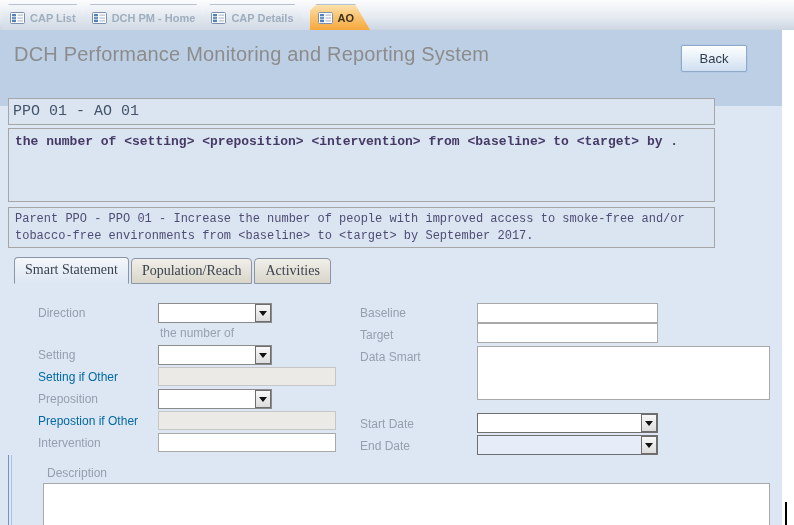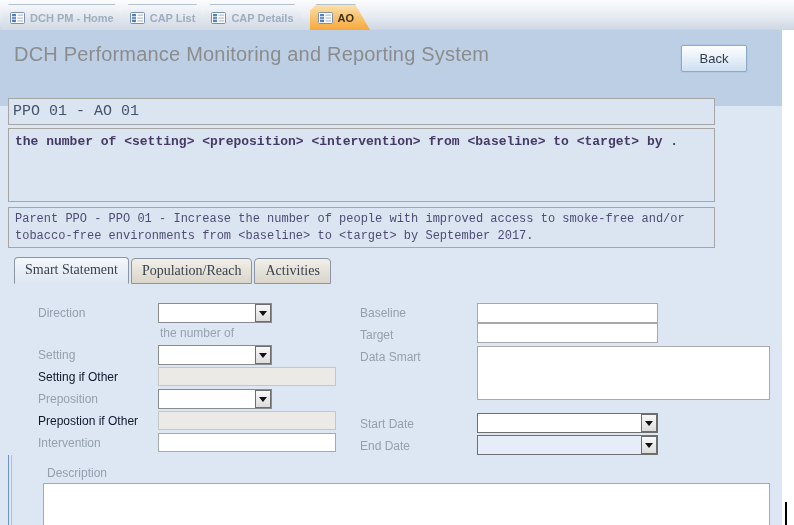--- a/index.html
+++ b/index.html
@@ -41,21 +41,21 @@
   .ftabs { position:absolute; left:14px; top:228px; height:26px; display:flex; align-items:flex-end; }
   .ftab { height:26px; line-height:24px; padding:0 10px; margin-right:2px;
           font-family:"Liberation Serif", serif; font-size:14px; color:#39424e;
           background:linear-gradient(180deg,#f1efe9 0%,#d9d5c9 100%);
           border:1px solid #8a96a6; border-radius:4px 4px 0 0; cursor:pointer;text-align:right; }
   .ftab.active { background:linear-gradient(180deg,#f4f7fb 0%,#dde7f3 100%);
                  border-bottom:1px solid #dde7f3; height:27px; }
 
   
   .lbl { position:absolute; font-size:12px; color:#94a0af; white-space:nowrap; }
-  .lbl.dis { color:#0f172a; }
+  .lbl.dis { color:#0369a1; }
   .static-txt { position:absolute; font-size:12px; color:#97a2b0; }
   .tbox { position:absolute; background:#fff; border:1px solid #a9a9a9; font-size:12px;
           color:#333; padding:0 3px; font-family:"Liberation Sans", sans-serif; }
   .tbox.dis { background:#ebeae7; border-color:#c6c6c6; }
   textarea.tbox { resize:none; overflow:hidden; }
   .combo { position:absolute; background:#fff; border:1px solid #8c8c8c; display:flex; }
   .combo .cval { flex:1; font-size:12px; color:#333; padding:1px 3px; }
   .combo .cbtn { flex:0 0 16px; border:1px solid #6d6d6d; margin:0;
                  background:linear-gradient(180deg,#f8f8f8 0%,#dcdcdc 100%);
                  display:flex; align-items:center; justify-content:center; cursor:pointer; }
@@ -79,33 +79,33 @@
     <div class="wtab">
       <svg class="ticon" width="15" height="12" viewBox="0 0 15 12">
           <rect x="0.5" y="0.5" width="14" height="11" rx="1" fill="#fdfdfd" stroke="#7d8fae"></rect>
           <rect x="2" y="2" width="4" height="2.3" fill="#4f81bd"></rect>
           <rect x="2" y="5" width="4" height="2.3" fill="#6d94c4"></rect>
           <rect x="2" y="7.8" width="4" height="2.3" fill="#4f81bd"></rect>
           <rect x="7.5" y="2.5" width="5.5" height="1.2" fill="#aebdd2"></rect>
           <rect x="7.5" y="5.5" width="5.5" height="1.2" fill="#aebdd2"></rect>
           <rect x="7.5" y="8.3" width="5.5" height="1.2" fill="#aebdd2"></rect>
         </svg>
+      <span>CAP List</span>
+    </div>
+    <div class="wtab">
+      <svg class="ticon" width="15" height="12" viewBox="0 0 15 12">
+          <rect x="0.5" y="0.5" width="14" height="11" rx="1" fill="#fdfdfd" stroke="#7d8fae"></rect>
+          <rect x="2" y="2" width="4" height="2.3" fill="#4f81bd"></rect>
+          <rect x="2" y="5" width="4" height="2.3" fill="#6d94c4"></rect>
+          <rect x="2" y="7.8" width="4" height="2.3" fill="#4f81bd"></rect>
+          <rect x="7.5" y="2.5" width="5.5" height="1.2" fill="#aebdd2"></rect>
+          <rect x="7.5" y="5.5" width="5.5" height="1.2" fill="#aebdd2"></rect>
+          <rect x="7.5" y="8.3" width="5.5" height="1.2" fill="#aebdd2"></rect>
+        </svg>
       <span>DCH PM - Home</span>
-    </div>
-    <div class="wtab">
-      <svg class="ticon" width="15" height="12" viewBox="0 0 15 12">
-          <rect x="0.5" y="0.5" width="14" height="11" rx="1" fill="#fdfdfd" stroke="#7d8fae"></rect>
-          <rect x="2" y="2" width="4" height="2.3" fill="#4f81bd"></rect>
-          <rect x="2" y="5" width="4" height="2.3" fill="#6d94c4"></rect>
-          <rect x="2" y="7.8" width="4" height="2.3" fill="#4f81bd"></rect>
-          <rect x="7.5" y="2.5" width="5.5" height="1.2" fill="#aebdd2"></rect>
-          <rect x="7.5" y="5.5" width="5.5" height="1.2" fill="#aebdd2"></rect>
-          <rect x="7.5" y="8.3" width="5.5" height="1.2" fill="#aebdd2"></rect>
-        </svg>
-      <span>CAP List</span>
     </div>
     <div class="wtab">
       <svg class="ticon" width="15" height="12" viewBox="0 0 15 12">
           <rect x="0.5" y="0.5" width="14" height="11" rx="1" fill="#fdfdfd" stroke="#7d8fae"></rect>
           <rect x="2" y="2" width="4" height="2.3" fill="#4f81bd"></rect>
           <rect x="2" y="5" width="4" height="2.3" fill="#6d94c4"></rect>
           <rect x="2" y="7.8" width="4" height="2.3" fill="#4f81bd"></rect>
           <rect x="7.5" y="2.5" width="5.5" height="1.2" fill="#aebdd2"></rect>
           <rect x="7.5" y="5.5" width="5.5" height="1.2" fill="#aebdd2"></rect>
           <rect x="7.5" y="8.3" width="5.5" height="1.2" fill="#aebdd2"></rect>

